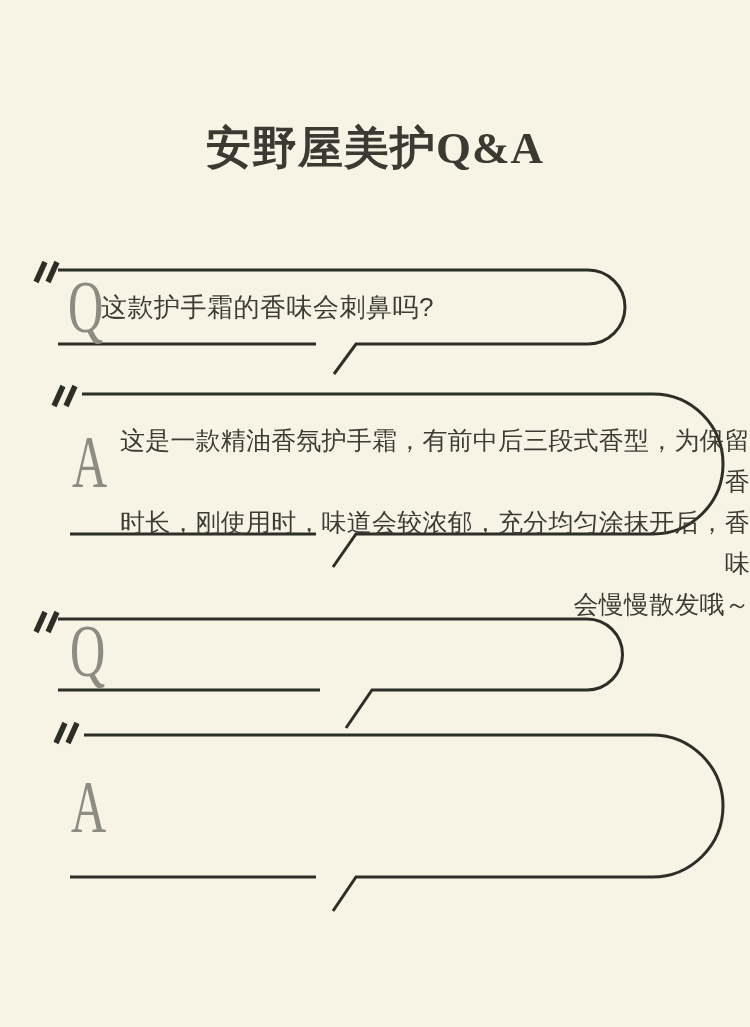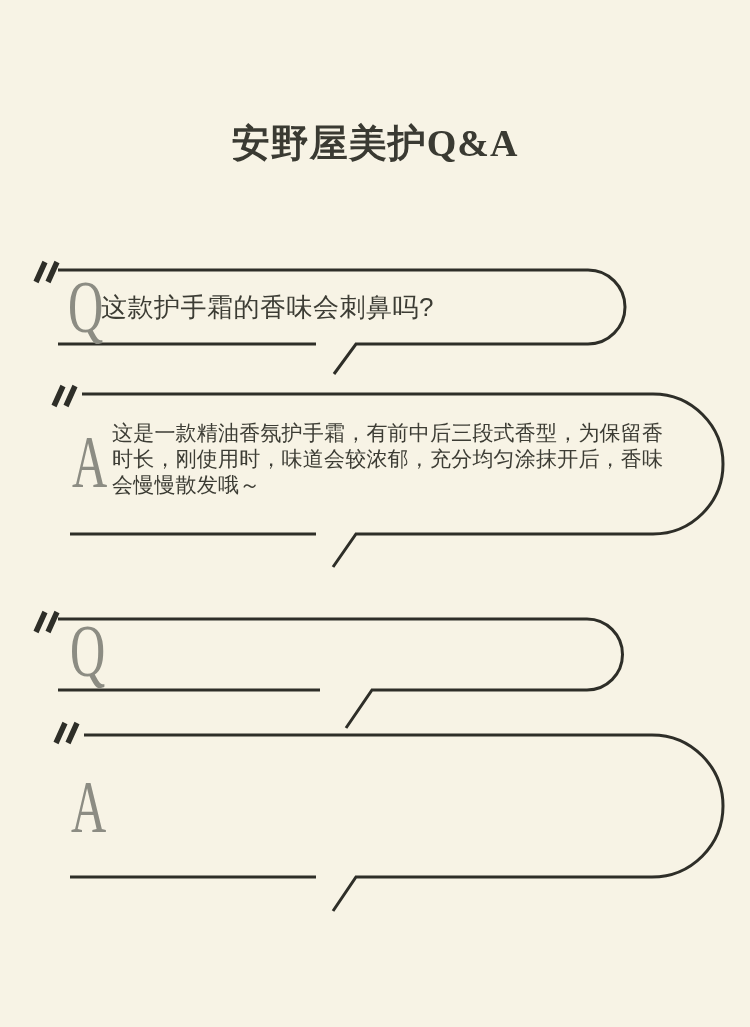--- a/index.html
+++ b/index.html
@@ -12,21 +12,21 @@
     font-family: "Liberation Sans", sans-serif;
   }
   .page-title {
     position: absolute;
     top: 118px;
     left: 0;
     width: 750px;
     text-align: center;
     font-family: "Liberation Serif", serif;
     font-weight: bold;
-    font-size: 38px;
+    font-size: 45px;
     letter-spacing: 1px;
     color: #3a3a32;
     margin: 0;
   }
   .watermark {
     position: absolute;
     top: 92px; left: 225px;
     width: 130px; height: 22px;
     color: #efe9d6;
     font-size: 14px;
@@ -48,21 +48,21 @@
     transform: scaleX(0.65);
     transform-origin: left top;
     user-select: none;
   }
   .bubble-text {
     position: absolute;
     color: #3c3c34;
     white-space: pre-line;
   }
   .q-text { font-size: 26px; line-height: 26px; letter-spacing: 0.5px; }
-  .a-text { font-size: 21px; line-height: 26px; letter-spacing: 0.2px; }
+  .a-text { font-size: 25px; line-height: 41px; letter-spacing: 0.2px; text-align: right; }
 </style>
 </head>
 <body>
 
 <div class="page">
 
   <div class="watermark"></div>
 
   <h1 class="page-title">安野屋美护Q&amp;A</h1>
 

